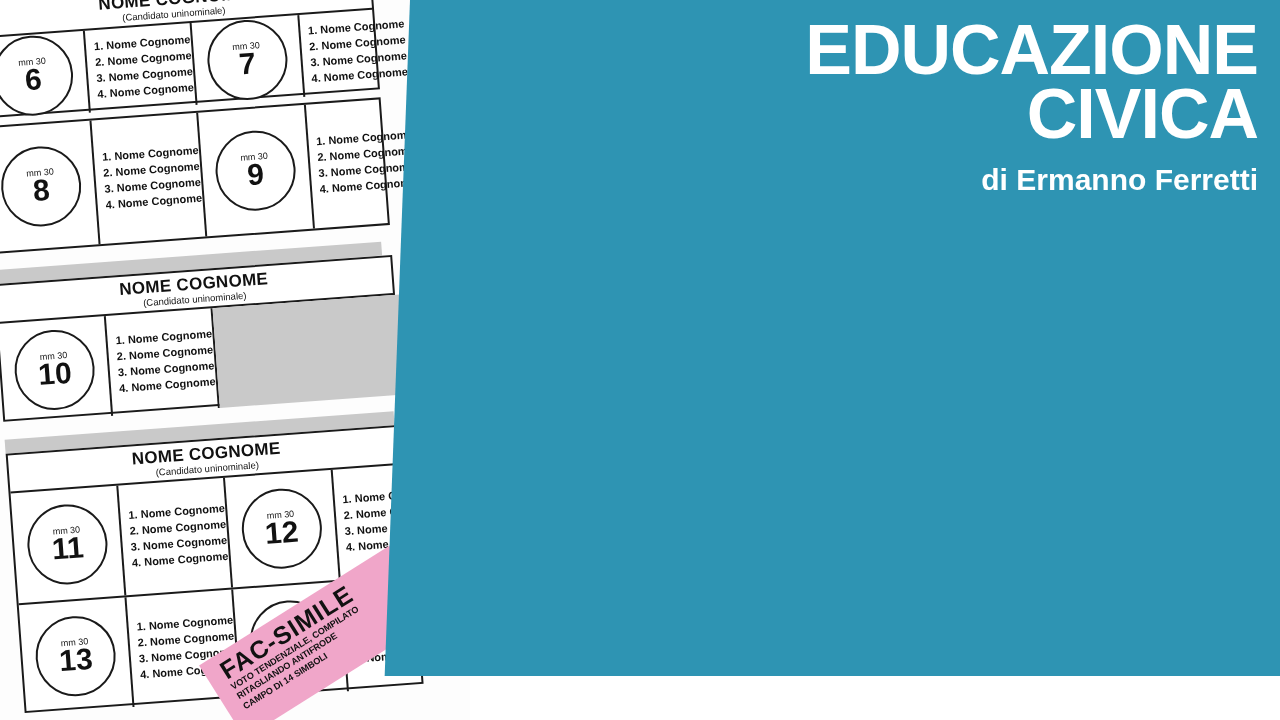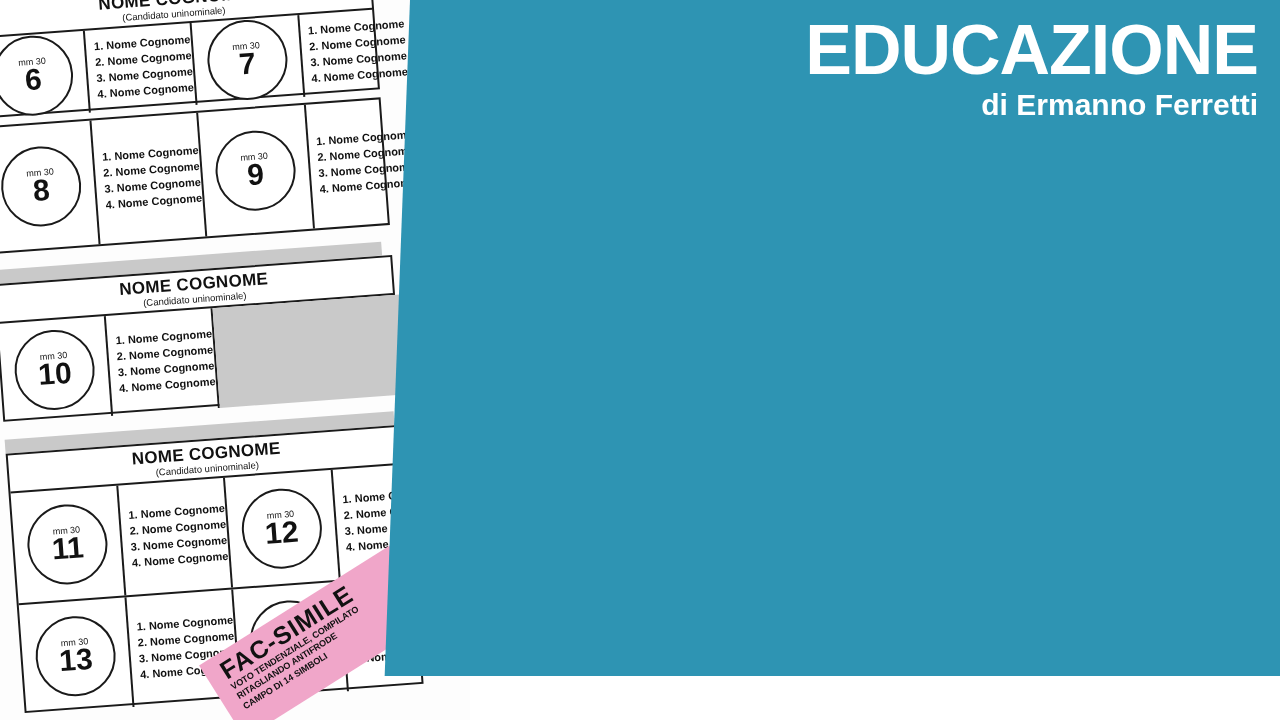--- a/index.html
+++ b/index.html
@@ -156,21 +156,21 @@
   .brand-line1, .brand-line2 {
     font-weight: bold;
     font-size: 70px;
     line-height: 0.92;
     letter-spacing: -1px;
   }
   .brand-author {
     font-weight: bold;
     font-size: 30px;
     line-height: 1.1;
-    margin-top: 6px;
+    margin-top: 16px;
   }
   .headline {
     margin-top: auto;
     text-align: right;
     color: #ffffff;
     font-weight: bold;
     font-size: 78px;
     line-height: 0.97;
     letter-spacing: -1.5px;
     padding-bottom: 10px;
@@ -350,18 +350,19 @@
         <div class="fs-small">CAMPO DI 14 SIMBOLI</div>
       </div>
 
     </div>
   </div>
 
   <div id="teal-panel">
     <div id="teal-inner">
       <div class="brand">
         <div class="brand-line1">EDUCAZIONE</div>
+        <div class="brand-line2">CIVICA</div>
         <div class="brand-author">di Ermanno Ferretti</div>
       </div>
     </div>
   </div>
 
 </div>
 
 </body></html>

